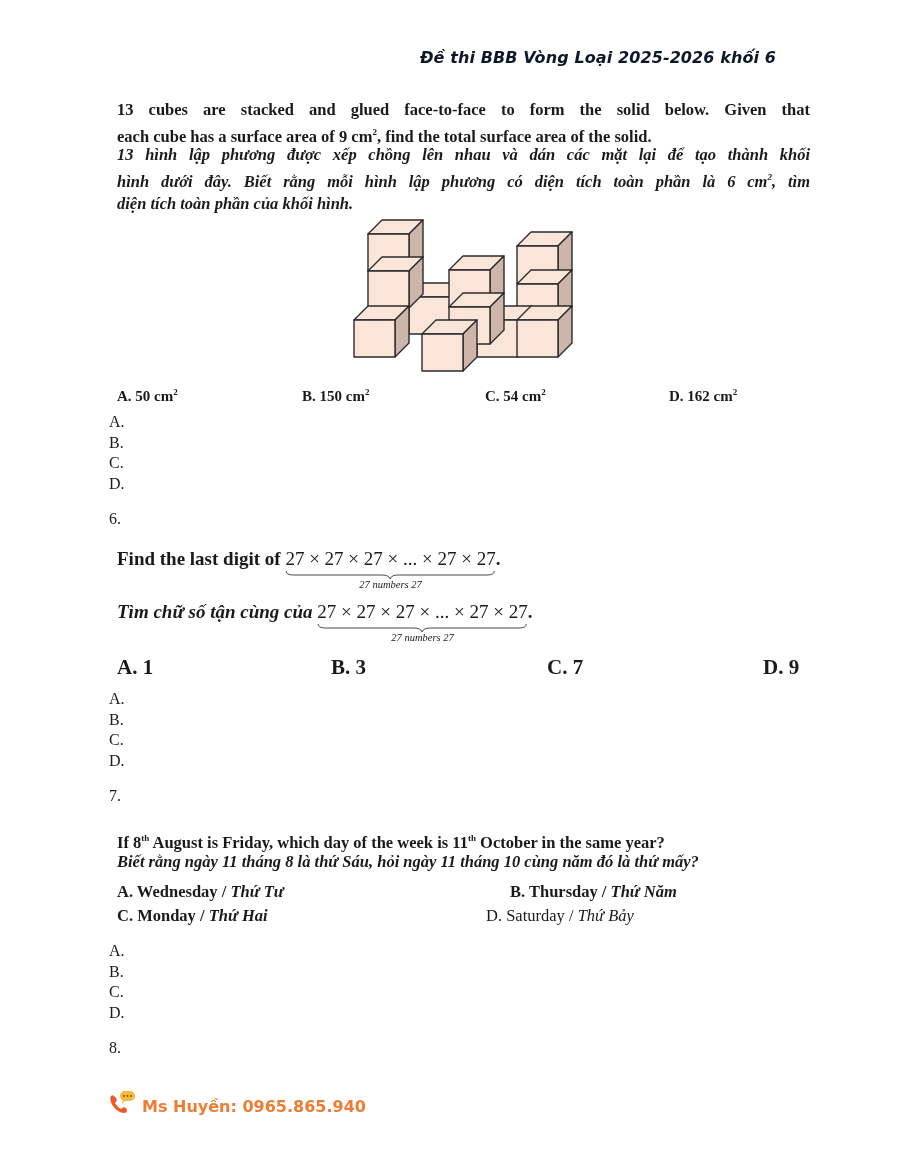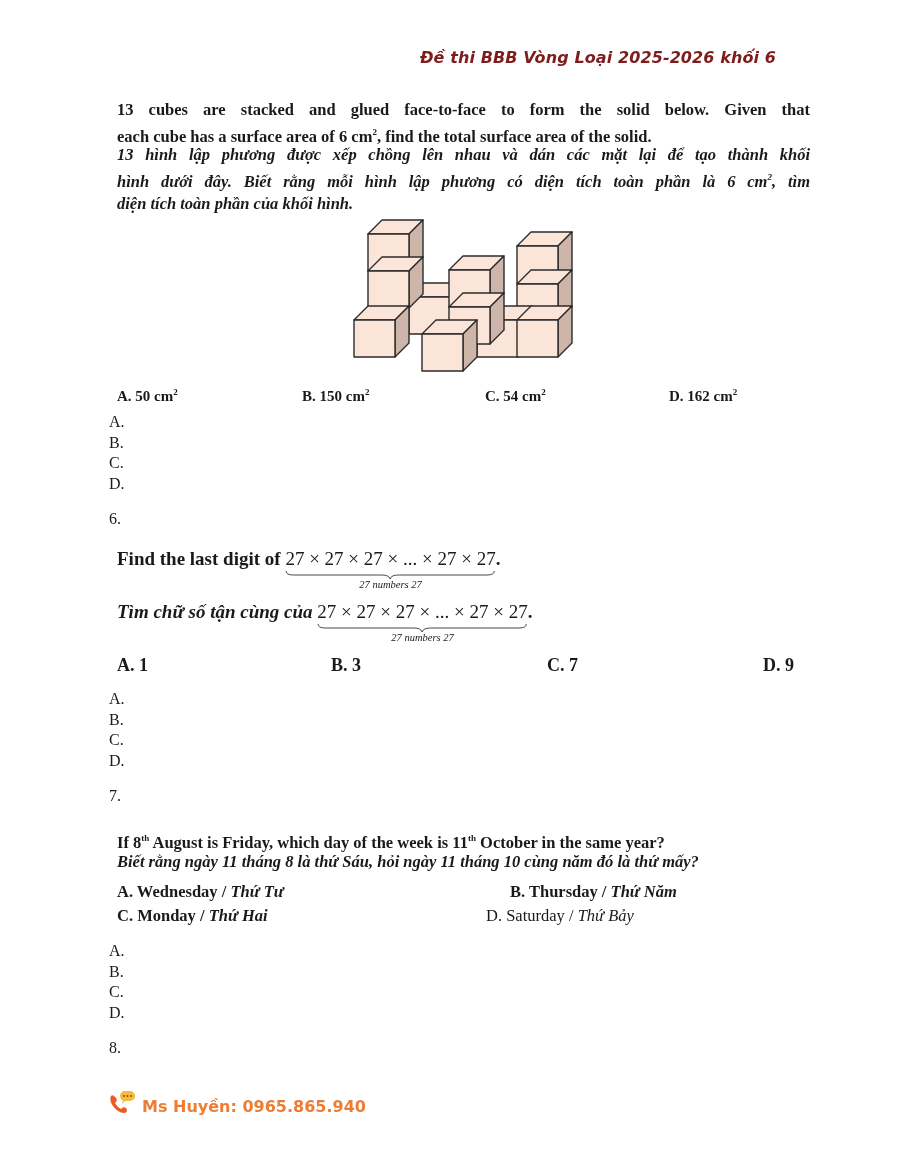--- a/index.html
+++ b/index.html
@@ -1,47 +1,47 @@
 <!DOCTYPE html>
 <html><head>
 <meta charset="utf-8">
 <style>
   html, body { margin: 0; padding: 0; background: #ffffff; }
   body { width: 900px; height: 1164px; position: relative; overflow: hidden; font-family: "Liberation Serif", serif; color: #1a1a1a; }
-  .header-title { position: absolute; left: 420px; top: 48px; font-family: "DejaVu Sans", sans-serif; font-weight: bold; font-style: italic; font-size: 16px; color: #7f1d1d; letter-spacing: 0.1px; }
+  .header-title { position: absolute; left: 420px; top: 48px; font-family: "DejaVu Sans", sans-serif; font-weight: bold; font-style: italic; font-size: 16px; color: #0f172a; letter-spacing: 0.1px; }
   .q-text { position: absolute; left: 117px; width: 693px; font-size: 16.5px; line-height: 22px; text-align: justify; }
   .q-text.bold { font-weight: bold; }
   .q-text.italic { font-style: italic; font-weight: bold; }
   .opt { position: absolute; font-size: 15px; font-weight: bold; }
   .opt sup { font-size: 9px; }
   .blank { position: absolute; left: 109px; font-size: 16px; line-height: 20.5px; }
   .qnum { position: absolute; left: 109px; font-size: 16px; }
   .math-line { position: absolute; left: 117px; font-size: 19px; font-weight: bold; }
   .math-line.it { font-style: italic; }
   .brace-wrap { display: inline-block; position: relative; font-weight: normal; font-style: normal; }
   .brace-expr { display: inline-block; font-family: Liberation Serif, serif; }
   .brace-svg { position: absolute; left: 0; top: 22px; width: 100%; height: 10px; }
   .brace-label { position: absolute; left: 0; width: 100%; top: 31px; text-align: center; font-style: italic; font-size: 10.5px; font-weight: normal; }
-  .opt2 { position: absolute; font-size: 18px; font-weight: bold; }
+  .opt2 { position: absolute; font-size: 21px; font-weight: bold; }
   .q7 { position: absolute; left: 117px; font-size: 16.5px; line-height: 23px; }
   .q7 sup { font-size: 9px; }
   .opt7 { position: absolute; font-size: 16.5px; }
   .opt7 .vi { font-style: italic; }
   .footer { position: absolute; left: 108px; top: 1090px; display: flex; align-items: flex-end; }
   .footer-text { font-family: "DejaVu Sans", sans-serif; font-weight: bold; font-size: 16px; color: #ee7d34; margin-left: 4px; margin-top: 6px; }
   .figure { position: absolute; left: 340px; top: 215px; }
 </style>
 </head>
 <body>
 
 <div class="header-title">Đề thi BBB Vòng Loại 2025-2026 khối 6</div>
 
 <div class="q-text bold" style="top:99px;">
   <div style="text-align-last:justify;">13 cubes are stacked and glued face-to-face to form the solid below. Given that</div>
-  <div><span>each cube has a surface area of 6 cm</span><sup style="font-size:9px;">2</sup><span>, find the total surface area of the solid.</span></div>
+  <div><span>each cube has a surface area of 9 cm</span><sup style="font-size:9px;">2</sup><span>, find the total surface area of the solid.</span></div>
 </div>
 <div class="q-text italic" style="top:144px;">
   <div style="text-align-last:justify;">13 hình lập phương được xếp chồng lên nhau và dán các mặt lại để tạo thành khối</div>
   <div style="text-align-last:justify;"><span>hình dưới đây. Biết rằng mỗi hình lập phương có diện tích toàn phần là 6 cm</span><sup style="font-size:9px;">2</sup><span>, tìm</span></div>
   <div>diện tích toàn phần của khối hình.</div>
 </div>
 
 <svg class="figure" id="cube-figure" width="250" height="165">
     <g>
       <polygon points="69,82 83,68 124,68 110,82" fill="#fbe5d8" stroke="#2b2b2b" stroke-width="1.4" stroke-linejoin="round"></polygon>

